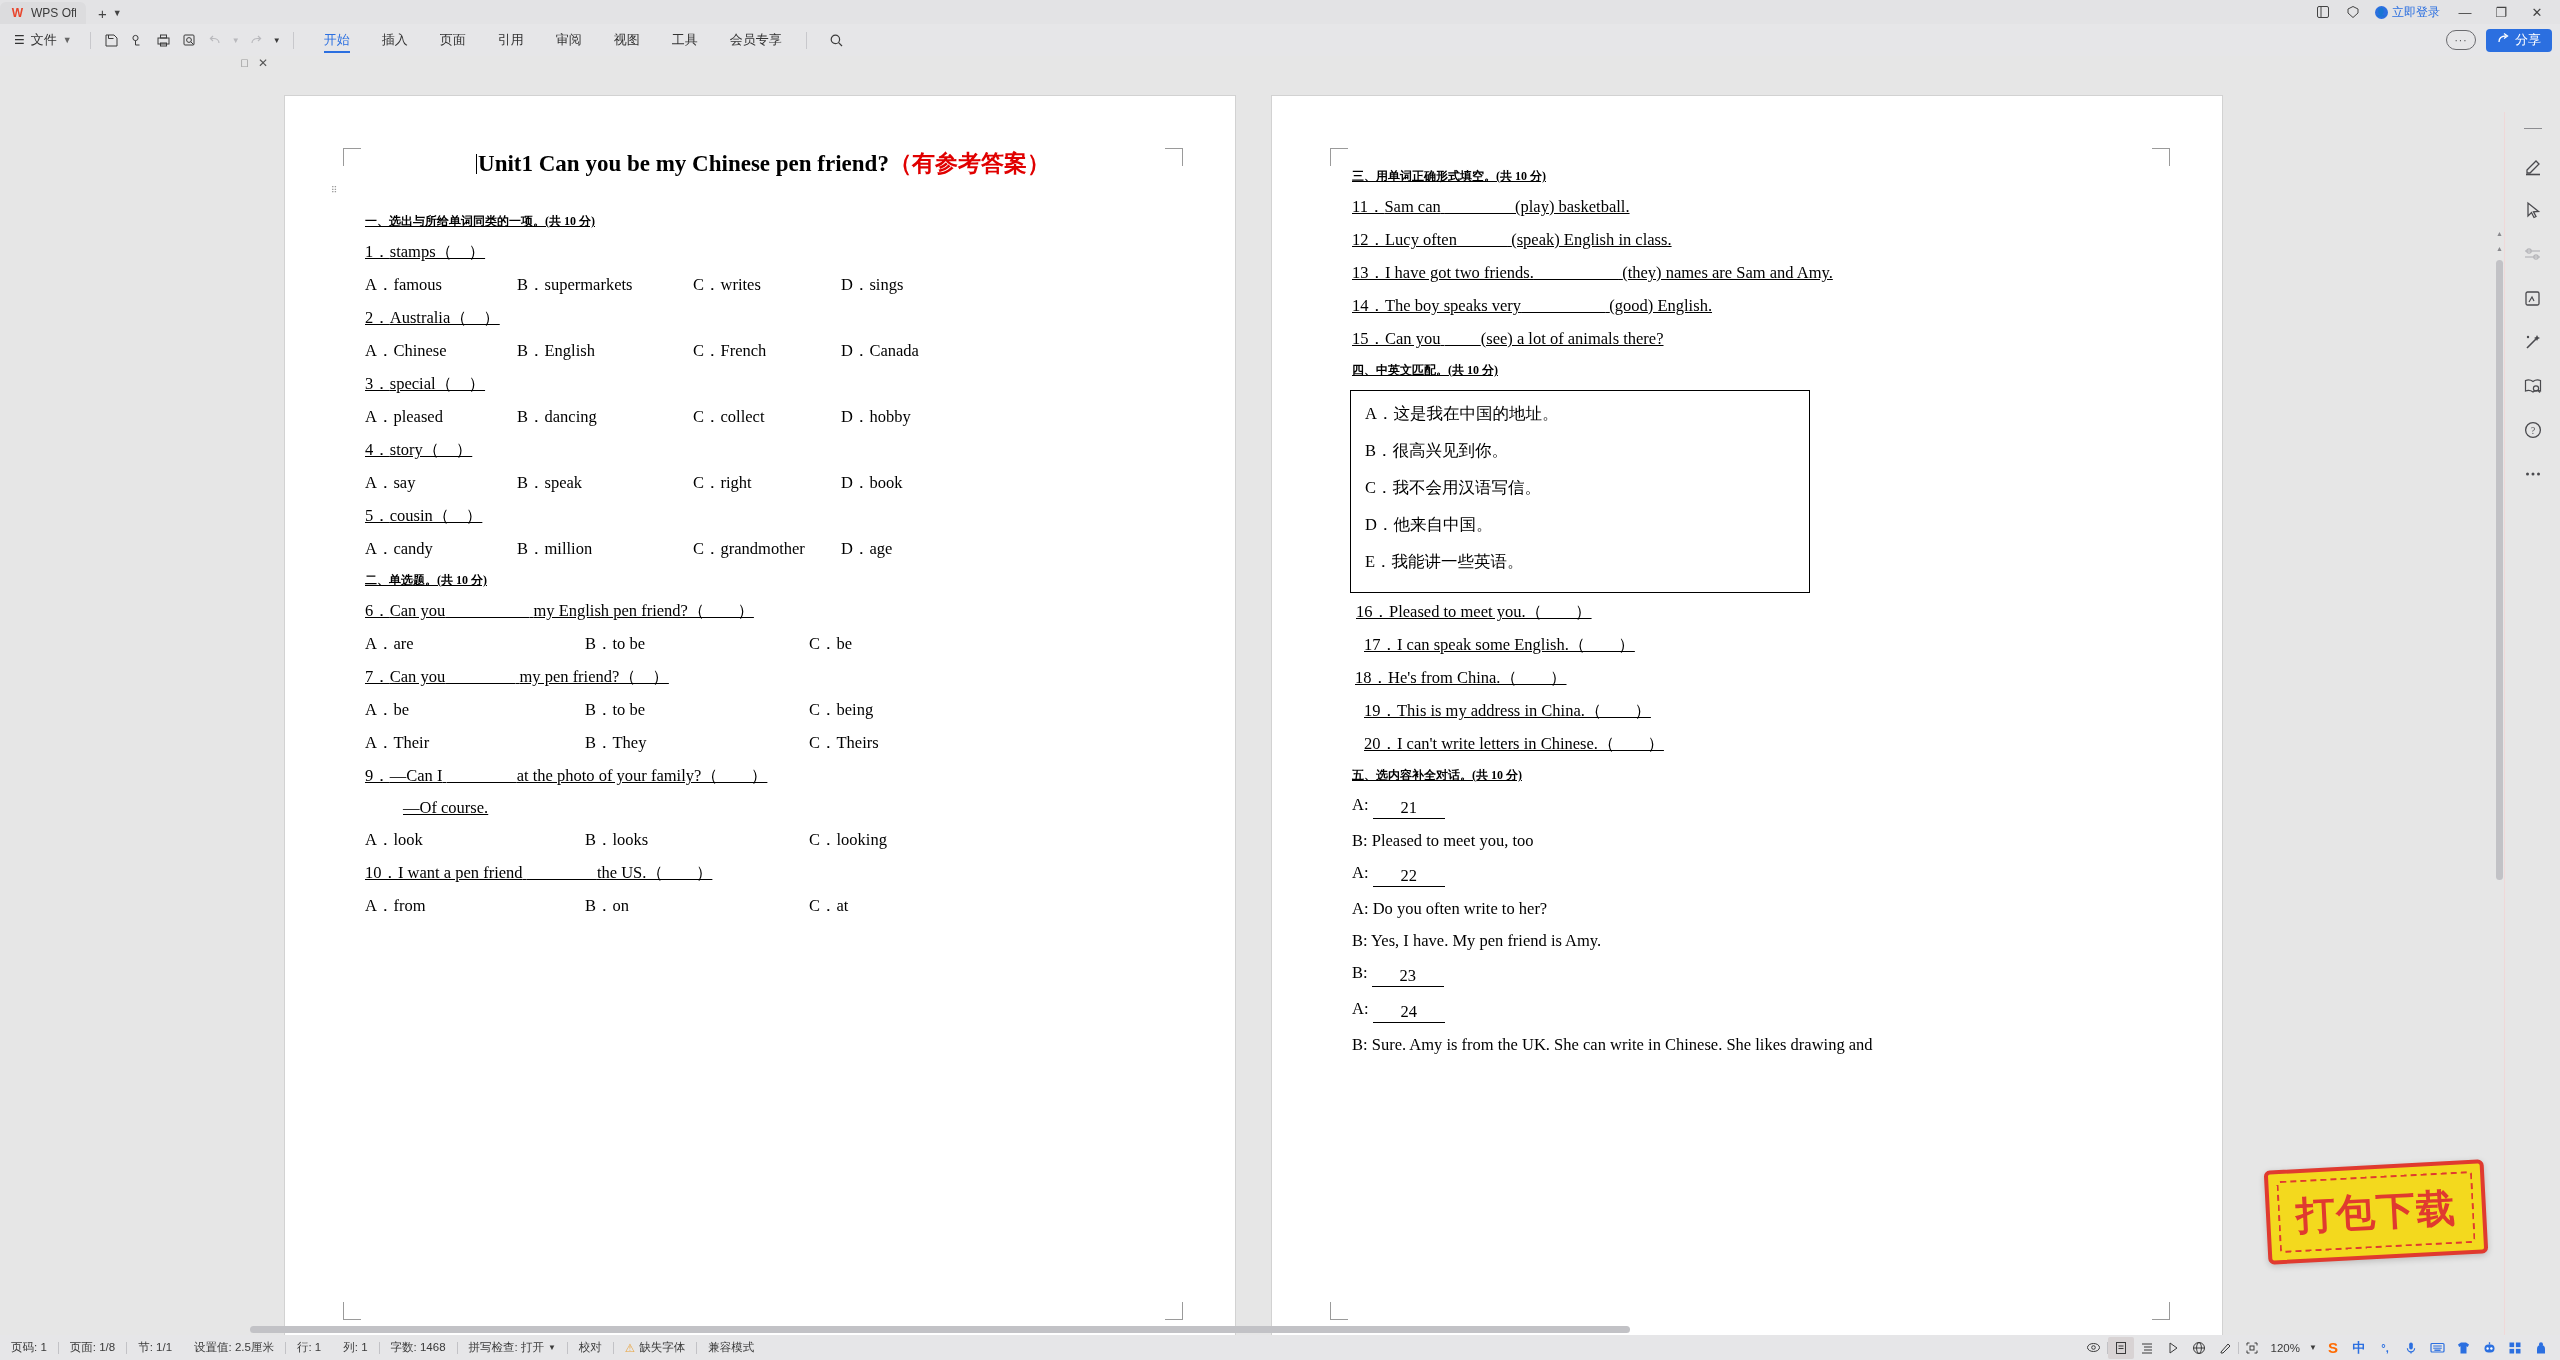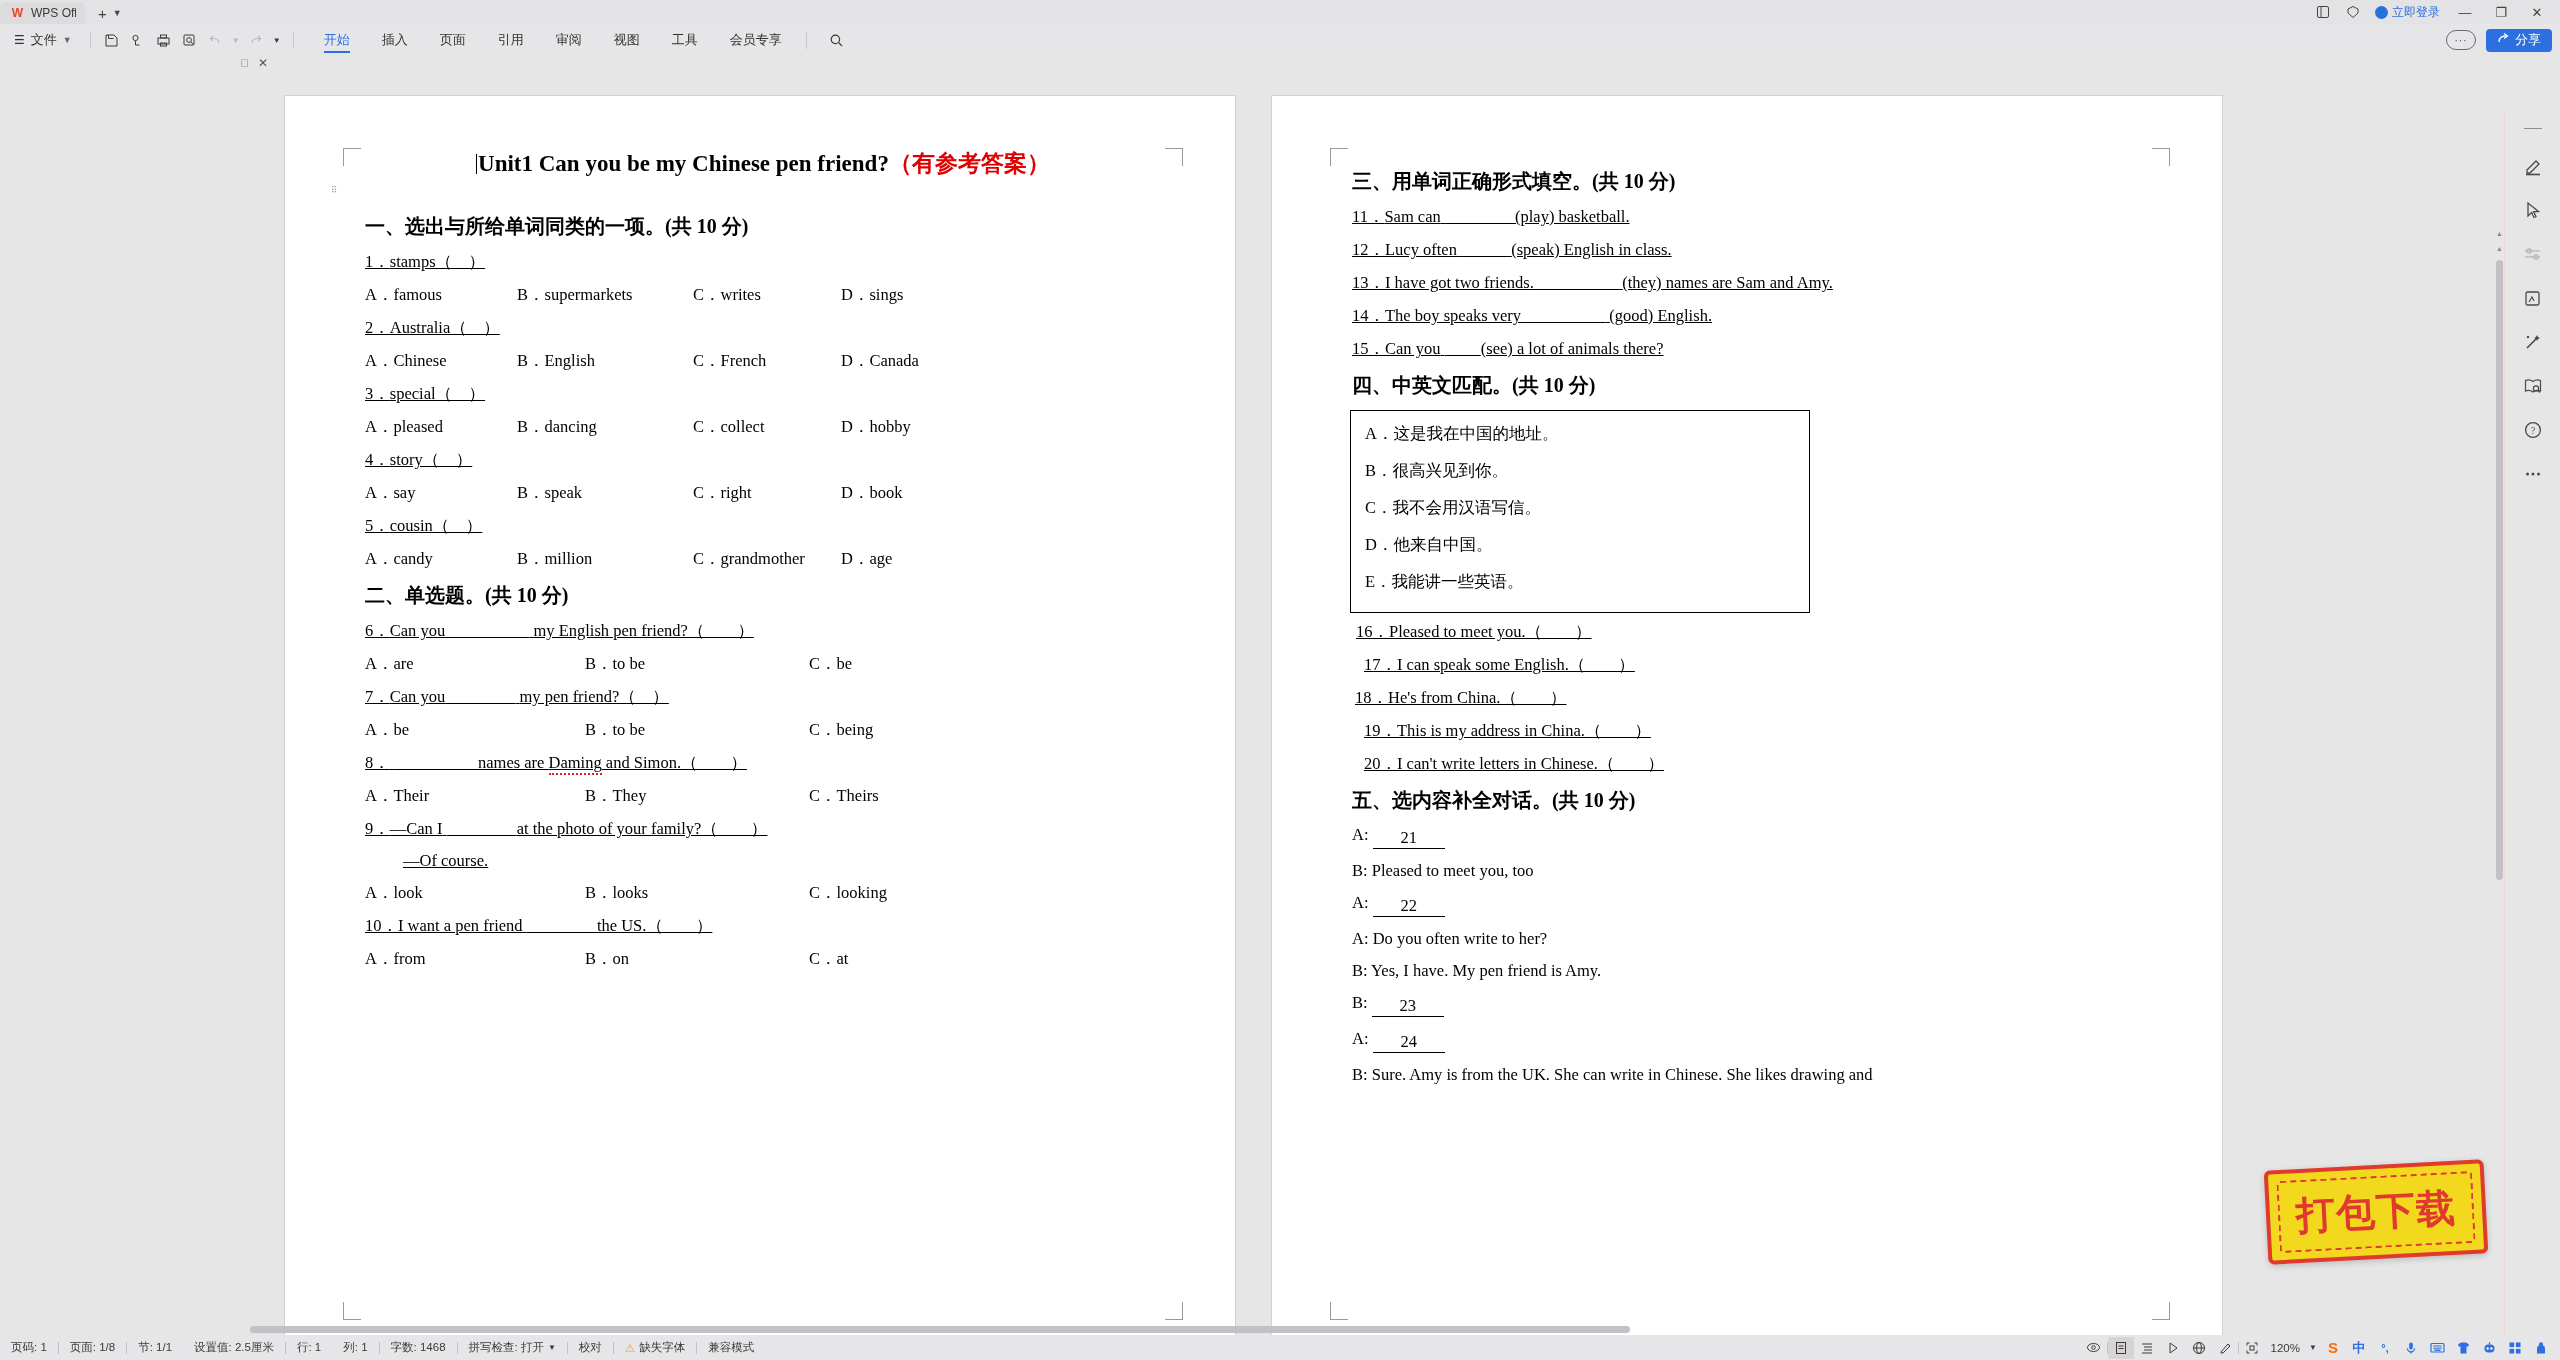--- a/index.html
+++ b/index.html
@@ -135,21 +135,21 @@
   }
   .title {
     font-size: 23px; font-weight: bold; text-align:center;
     margin-bottom: 34px; white-space:nowrap;
   }
   .title .red { color:#e00000; }
   .title .caret {
     display:inline-block; width:1px; height:20px; background:#000;
     vertical-align:-3px; margin-right:1px;
   }
-  .sechead { font-size:20px; font-weight:bold; margin: 12px 0 11px 2px; }
+  .sechead { font-size:12px; font-weight:bold; margin: 12px 0 11px 2px; text-decoration: underline; }
   .q { font-size:16.5px; margin: 0 0 11px 2px; white-space:nowrap;text-decoration:underline; }
   .opts { font-size:16.5px; margin: 0 0 11px 2px; display:flex; white-space:nowrap; }
   .opts .o { display:inline-block; }
   .blank-s { display:inline-block; border-bottom:1px solid #000; width:46px; vertical-align:-2px; }
   .blank-m { display:inline-block; border-bottom:1px solid #000; width:66px; vertical-align:-2px; }
   .blank-l { display:inline-block; border-bottom:1px solid #000; width:80px; vertical-align:-2px; }
   .blank-xs{ display:inline-block; border-bottom:1px solid #000; width:32px; vertical-align:-2px; }
 
   .matchbox {
     border:1px solid #000; padding: 12px 14px 4px 14px;
@@ -493,25 +493,20 @@
         <span>7．</span><span>Can you</span>
         <span class="blank-m"></span>
         <span>my pen friend?（　）</span>
       </div>
       <div class="opts">
         <span class="o" style="width:220px">A．be</span>
         <span class="o" style="width:224px">B．to be</span>
         <span class="o">C．being</span>
       </div>
 
-      <div class="q">
-        <span>8．</span>
-        <span class="blank-l"></span>
-        <span>names are </span><span class="squig">Daming</span><span> and Simon.（　　）</span>
-      </div>
       <div class="opts">
         <span class="o" style="width:220px">A．Their</span>
         <span class="o" style="width:224px">B．They</span>
         <span class="o">C．Theirs</span>
       </div>
 
       <div class="q">
         <span>9．</span><span>—Can I</span>
         <span class="blank-m"></span>
         <span>at the photo of your family?（　　）</span>

